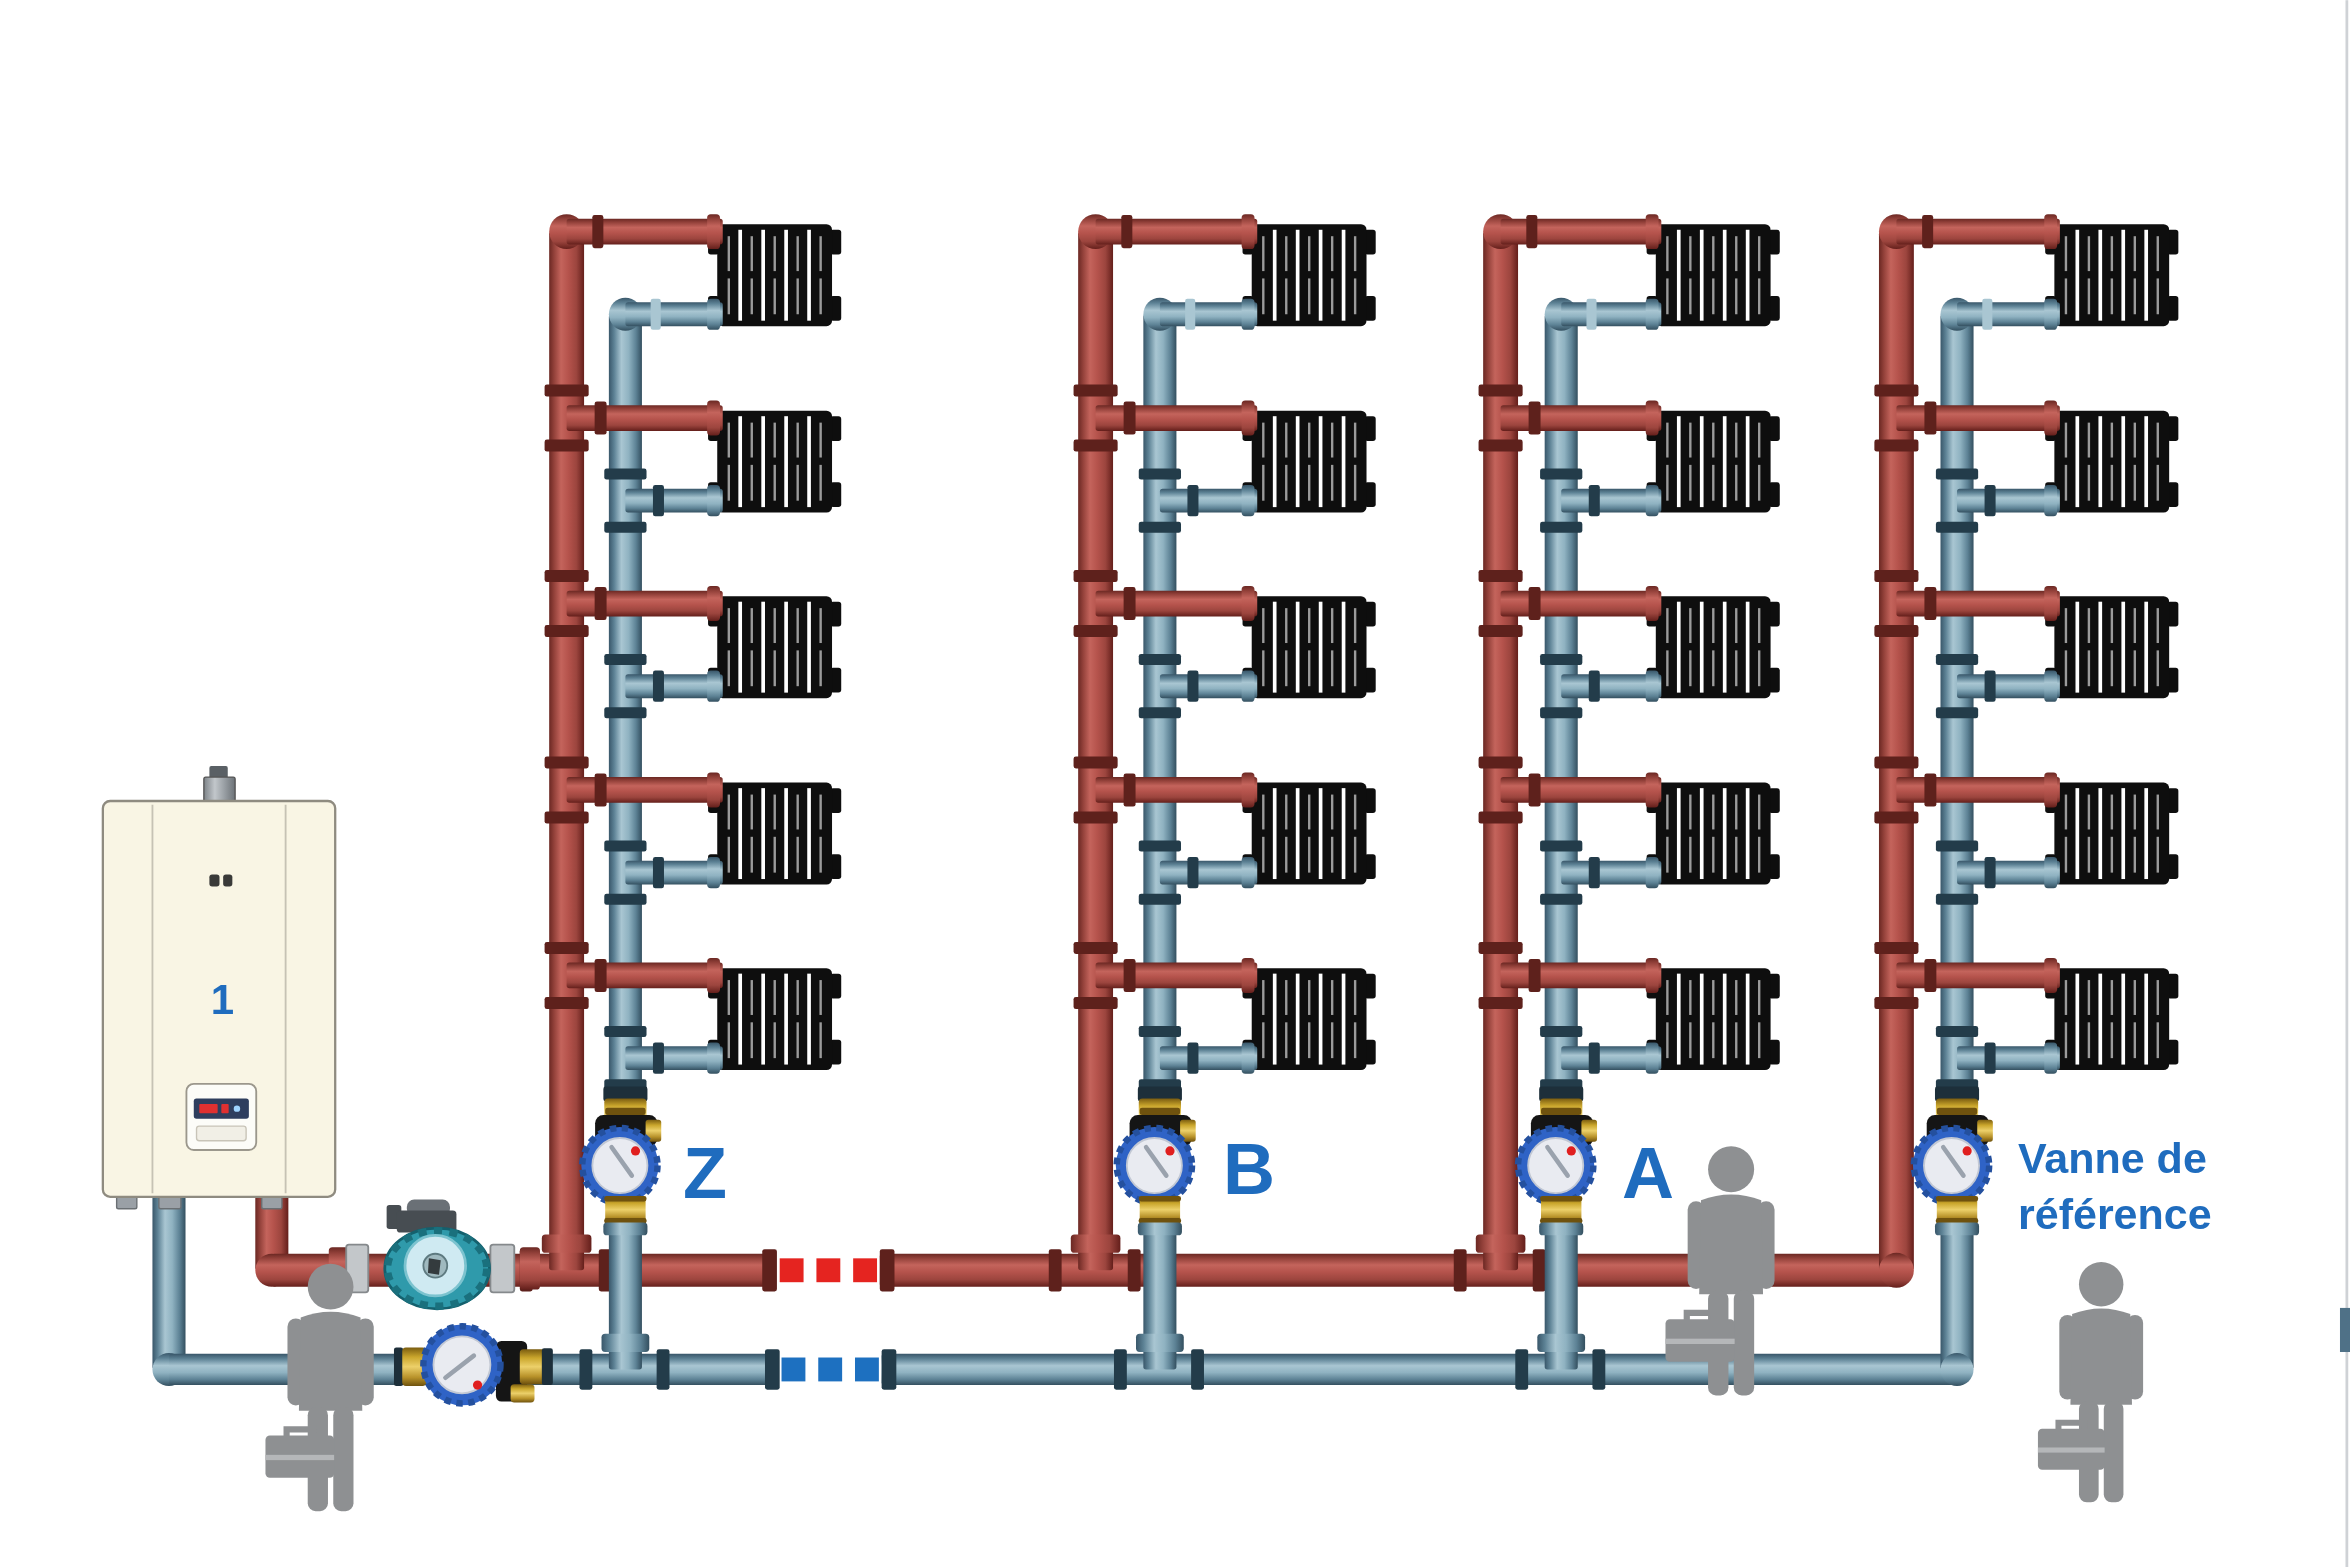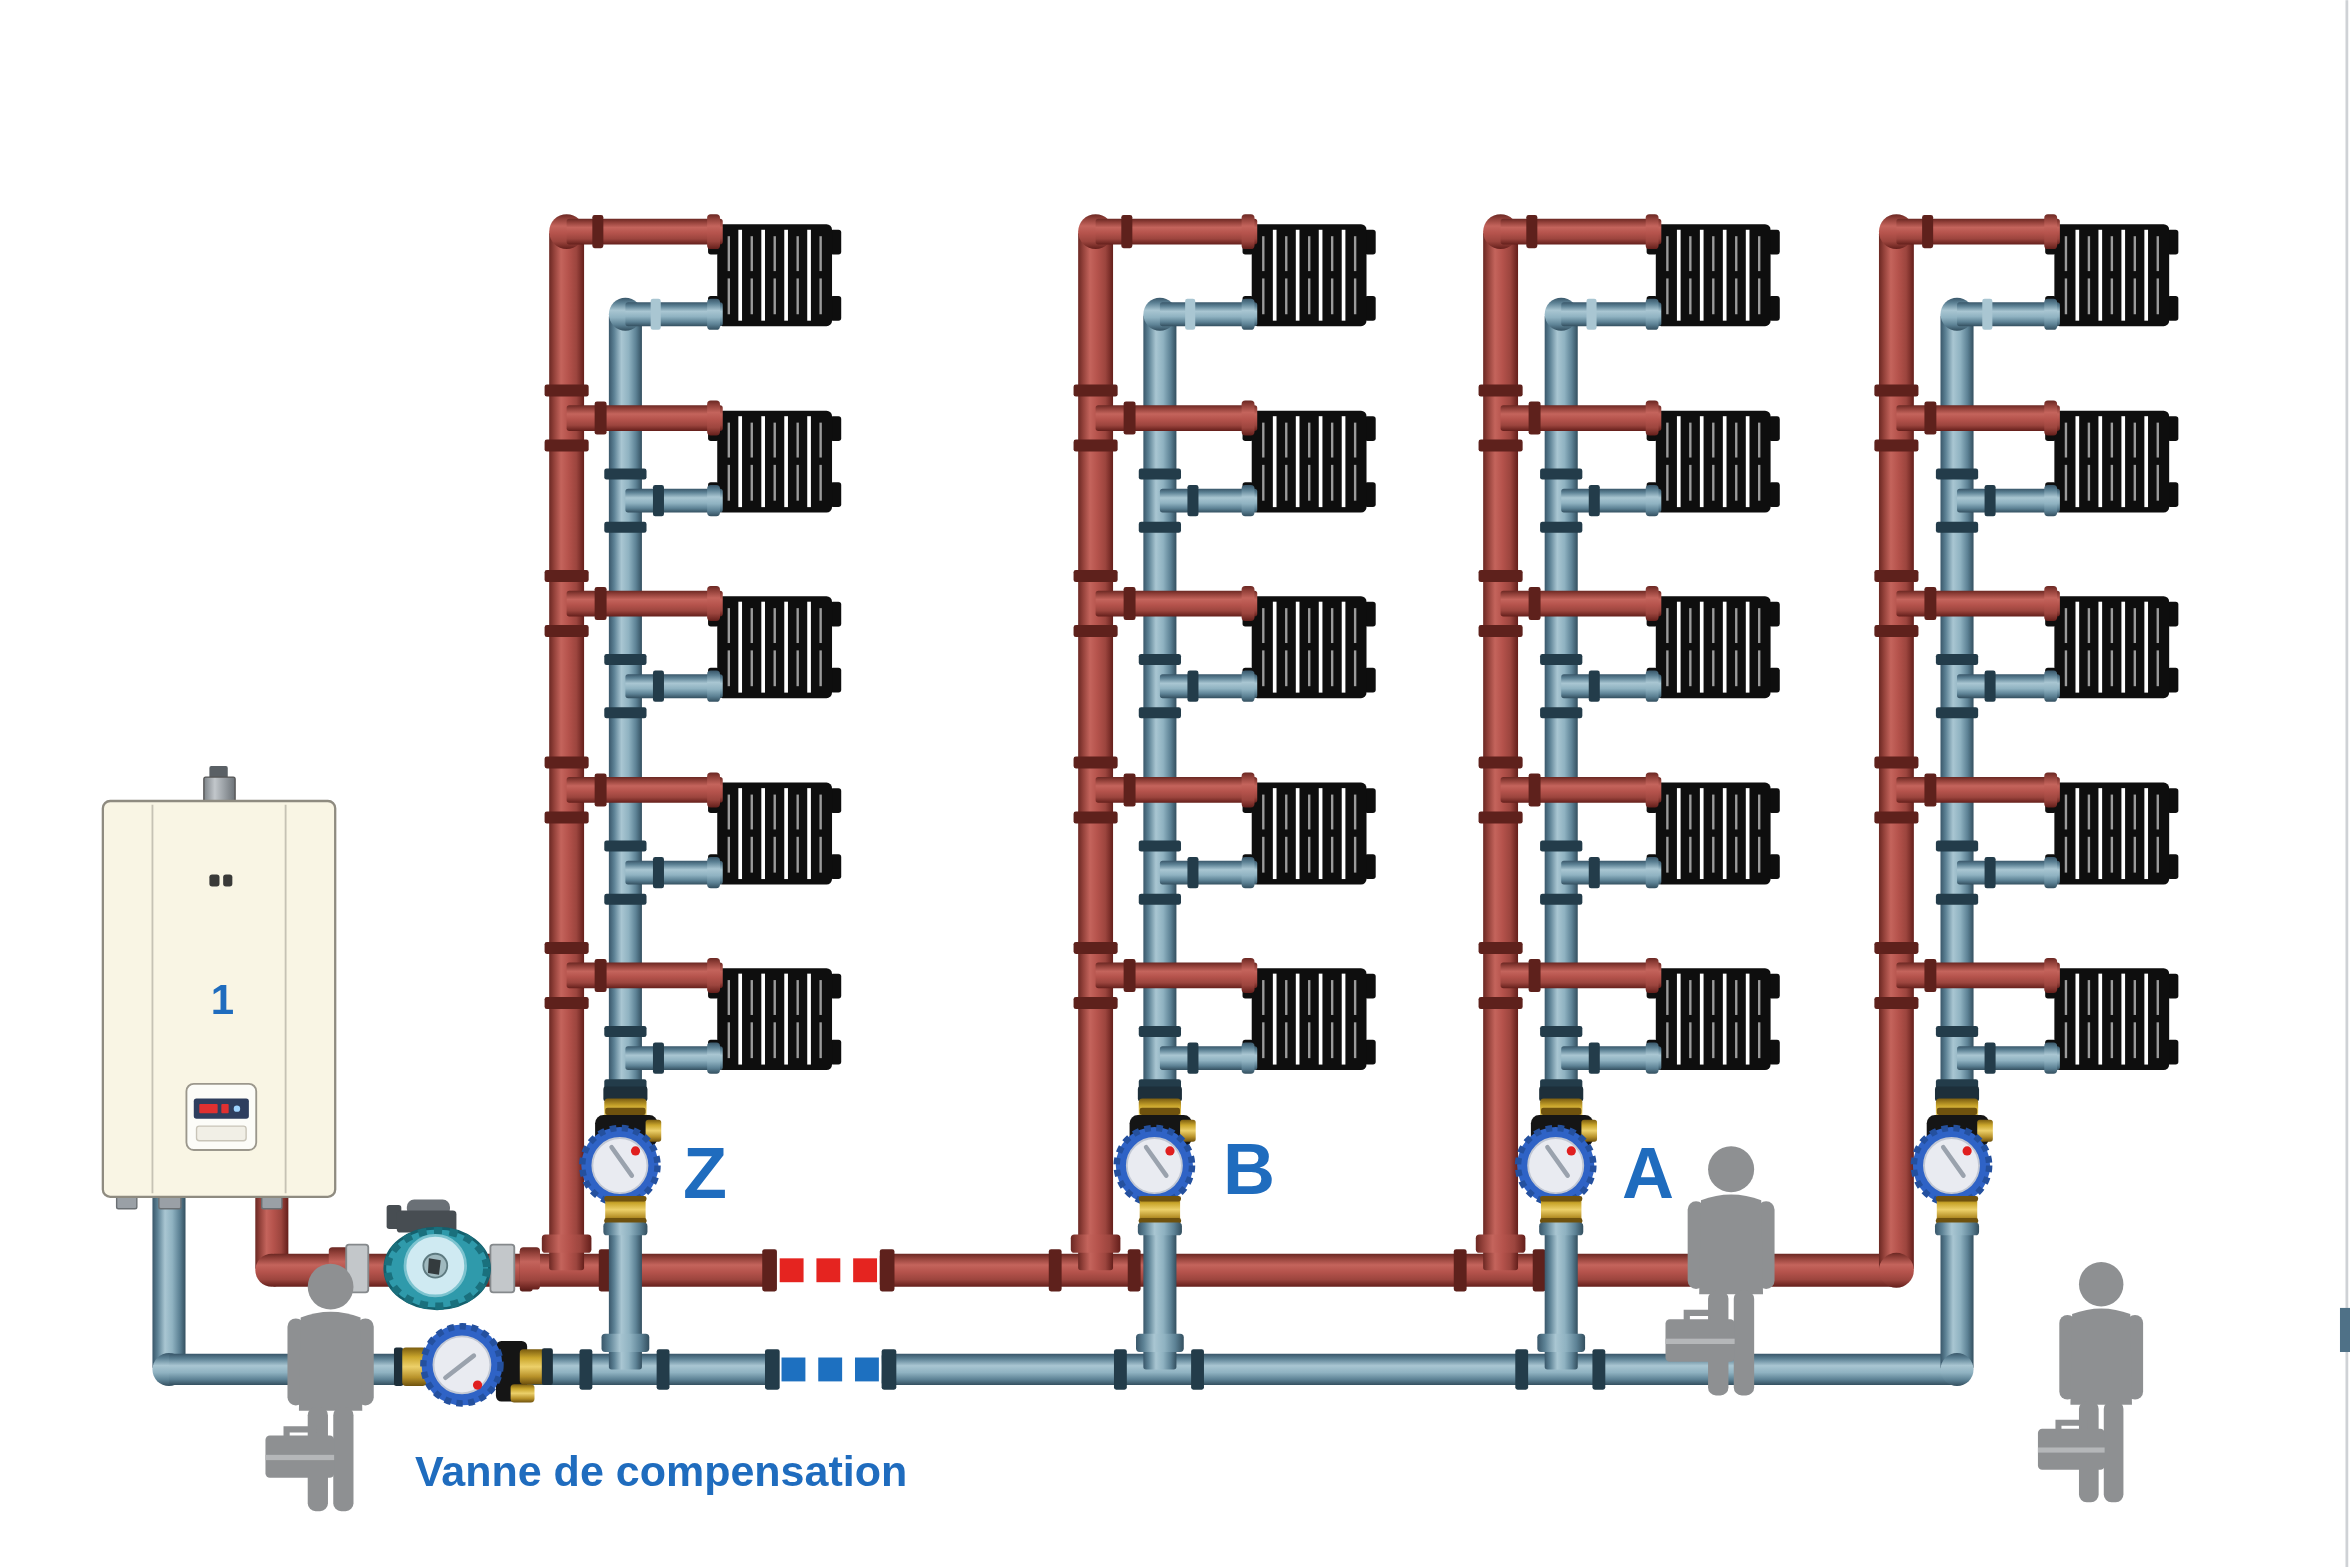--- a/index.html
+++ b/index.html
@@ -875,16 +875,16 @@
       </g>
       <g>
         <rect x="2554" y="0" width="3" height="1707" fill="#cfd2d6"></rect>
         <rect x="2548" y="1424" width="12" height="48" fill="#4f7187"></rect>
       </g>
     </svg>
 
   <div class="lbl lbl-letter" id="label-z" style="left:683px;top:1137px;">Z</div>
   <div class="lbl lbl-letter" id="label-b" style="left:1223px;top:1133px;">B</div>
   <div class="lbl lbl-letter" id="label-a" style="left:1622px;top:1137px;">A</div>
-  <div class="lbl lbl-text" id="label-comp" style="left:415px;top:1444px;">Vanne de compensation</div>
+  <div class="lbl lbl-text" id="label-ref" style="left:2018px;top:1131px;">Vanne de référence</div>
   <div class="lbl" id="label-boiler-1" style="left:204px;top:979px;">1</div>
 </div>
 
 
 </body></html>

